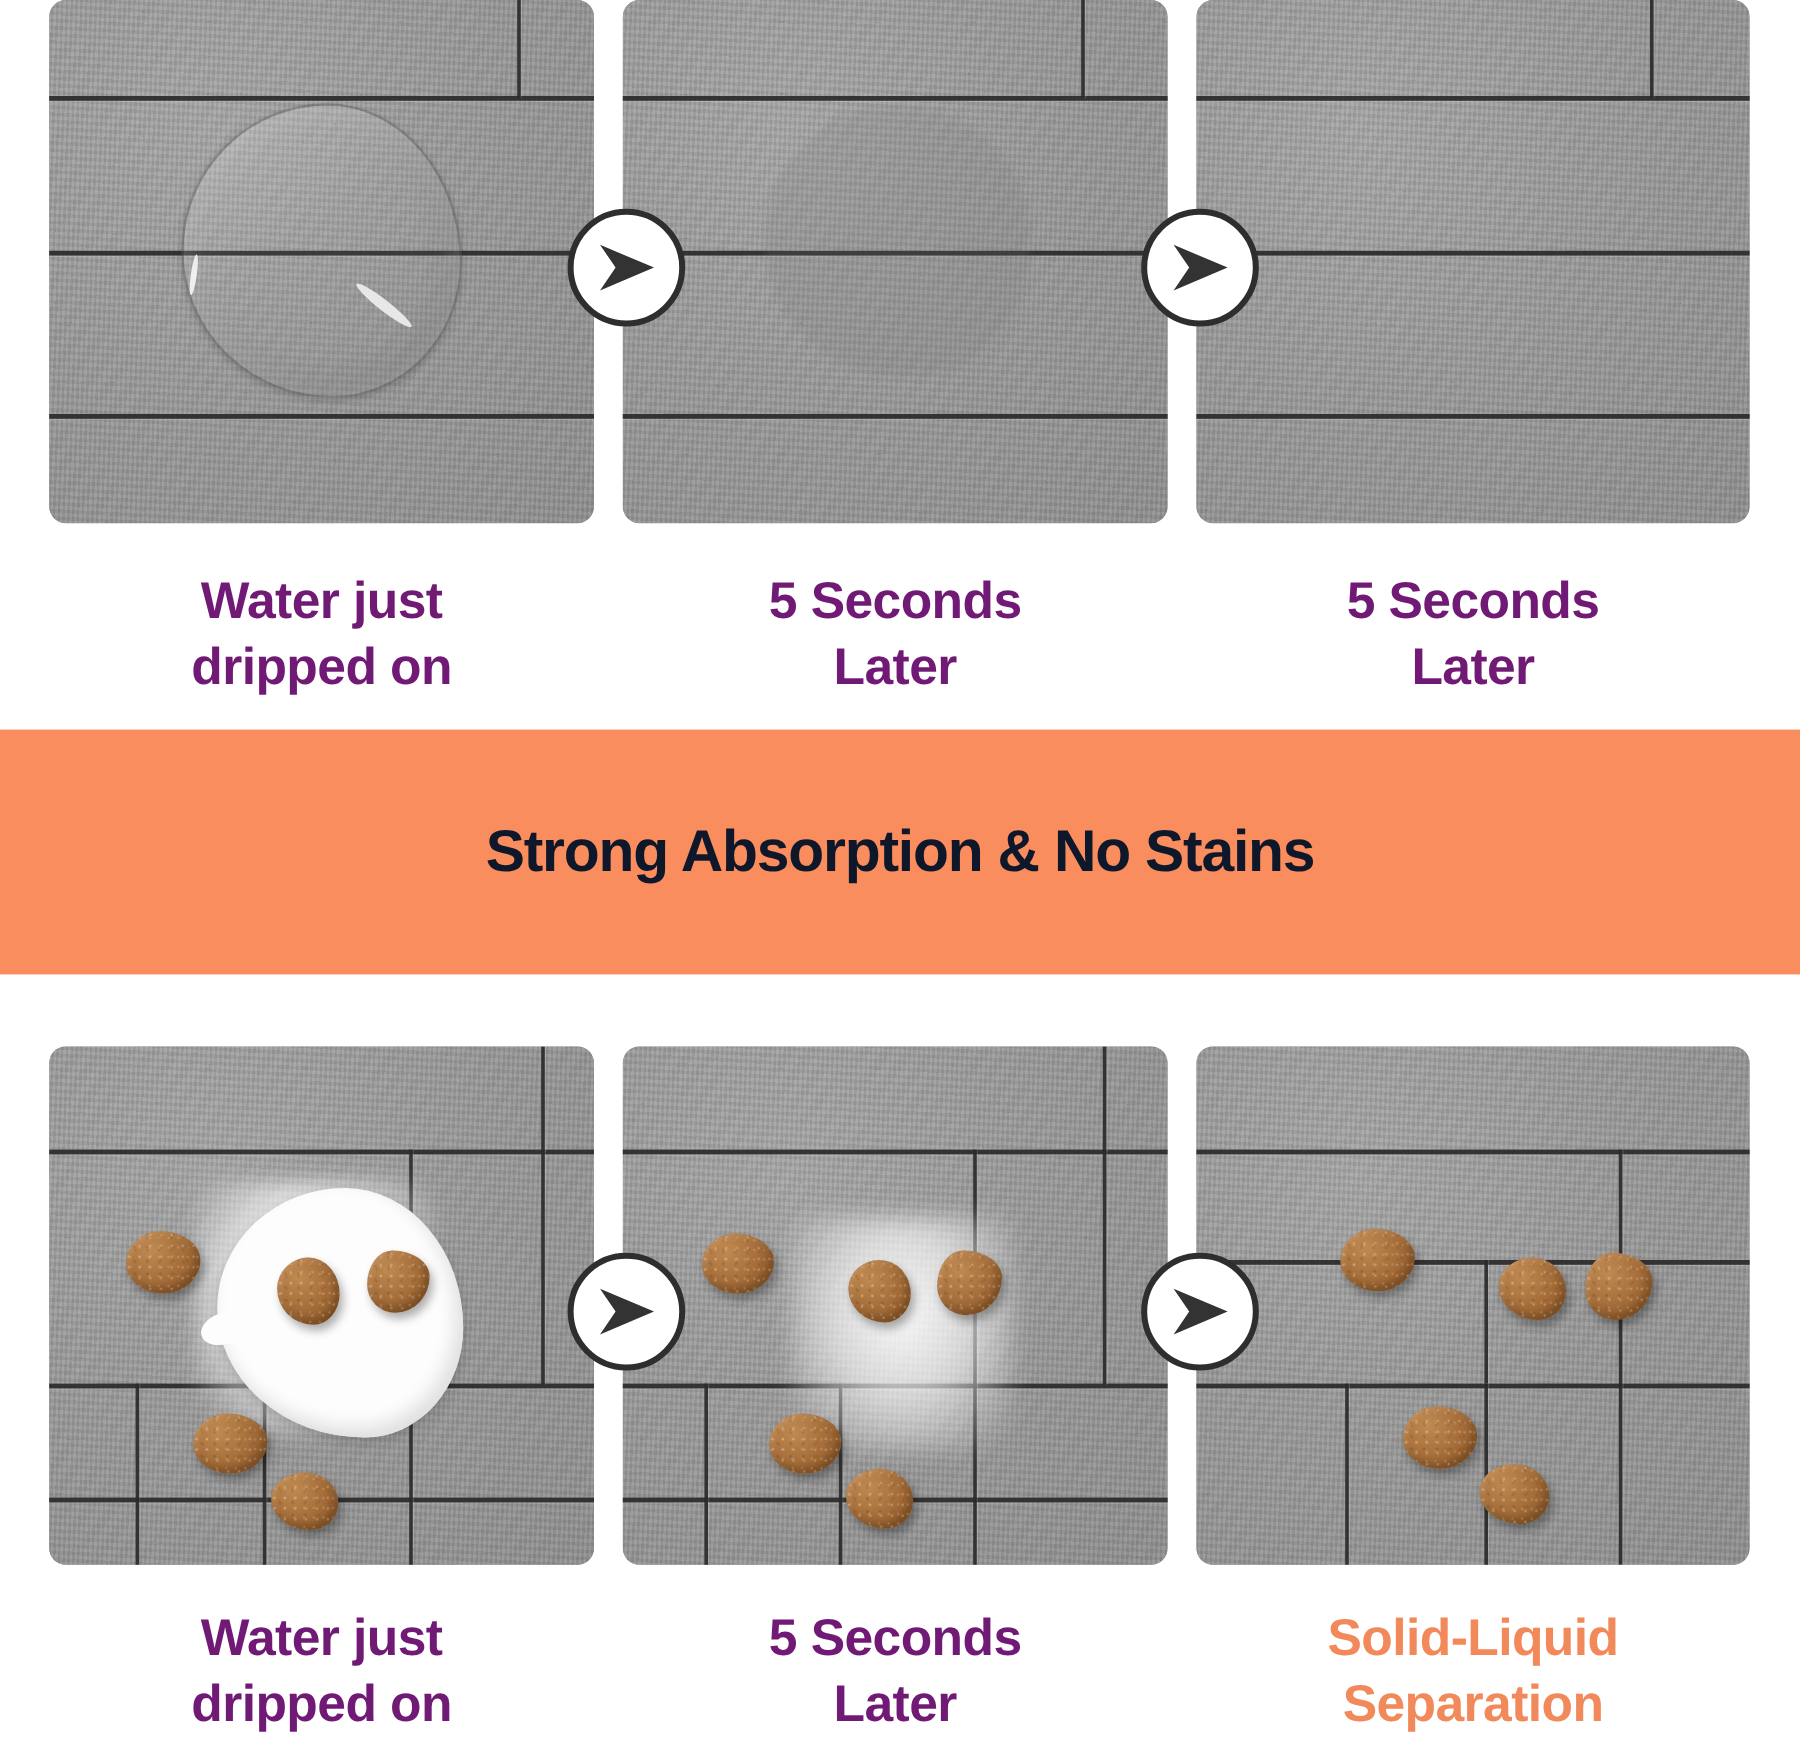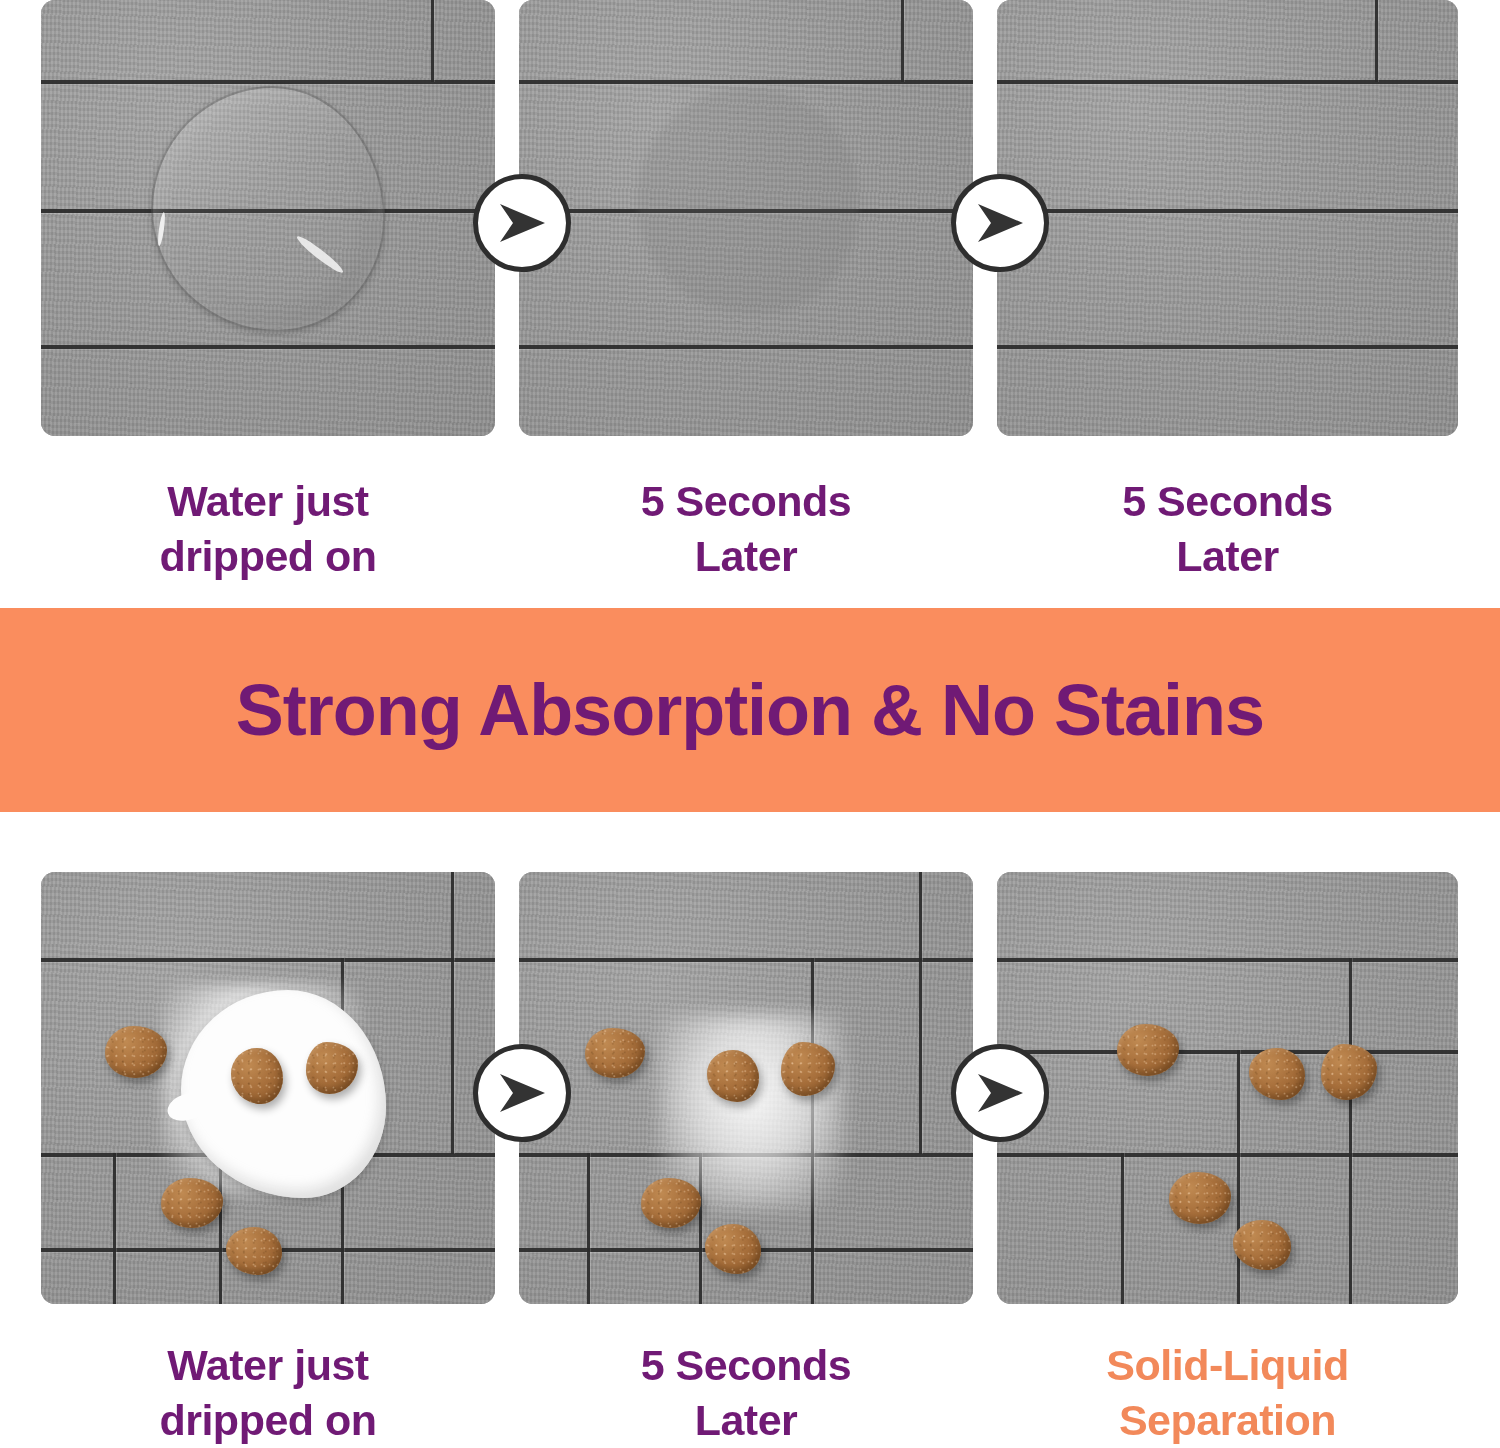--- a/index.html
+++ b/index.html
@@ -95,21 +95,21 @@
   .arrow svg{width:52px;height:44px;display:block;}
 
   
   .caption{position:absolute;text-align:center;color:#701a75;
     font-weight:700;font-size:43px;line-height:1.28;letter-spacing:-.5px;}
   .cap-orange{color:#f2895a;}
 
   
   .banner{position:absolute;left:0;top:608px;width:1500px;height:204px;
     background:#fa8d5e;display:flex;align-items:center;justify-content:center;}
-  .banner-text{color:#701a75;font-weight:700;font-size:72px;letter-spacing:-1px;
+  .banner-text{color:#0f172a;font-weight:700;font-size:49px;letter-spacing:-1px;
     line-height:1;white-space:nowrap;}
 </style>
 </head>
 <body>
 
 <div class="stage">
 
   <div class="row row-top">
 
     <div class="panel p1">

